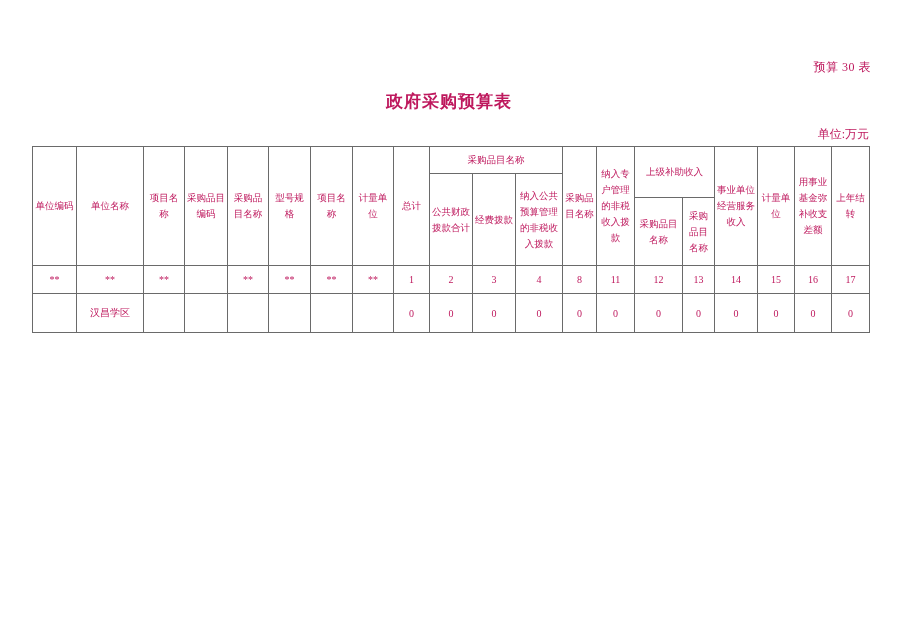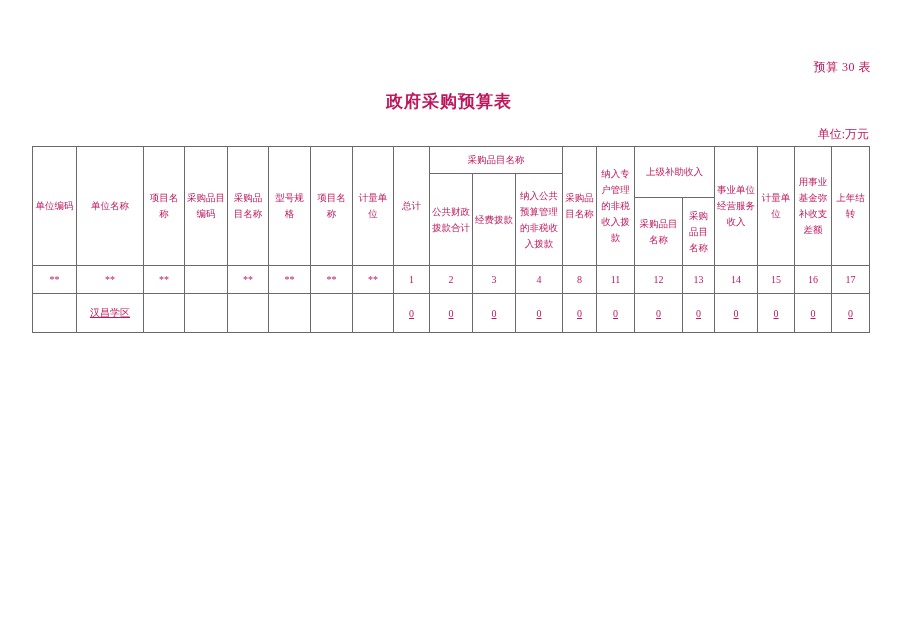--- a/index.html
+++ b/index.html
@@ -57,21 +57,21 @@
   }
   table.budget thead th {
     font-size: 9.5px;
     line-height: 16px;
   }
   tr.row-a { height: 27px; }
   tr.row-b { height: 24px; }
   tr.row-c { height: 68px; }
   tr.num-row { height: 28px; }
   tr.num-row td { font-size: 10px; }
-  tr.data-row { height: 39px; text-decoration: underline; }
+  tr.data-row { height: 39px; }
   tr.data-row td { font-size: 10px; }
 </style>
 </head>
 <body>
 
 <div class="page">
 
   <div class="doc-number">预算 30 表</div>
   <h1 class="title">政府采购预算表</h1>
   <div class="unit-note">单位:万元</div>

